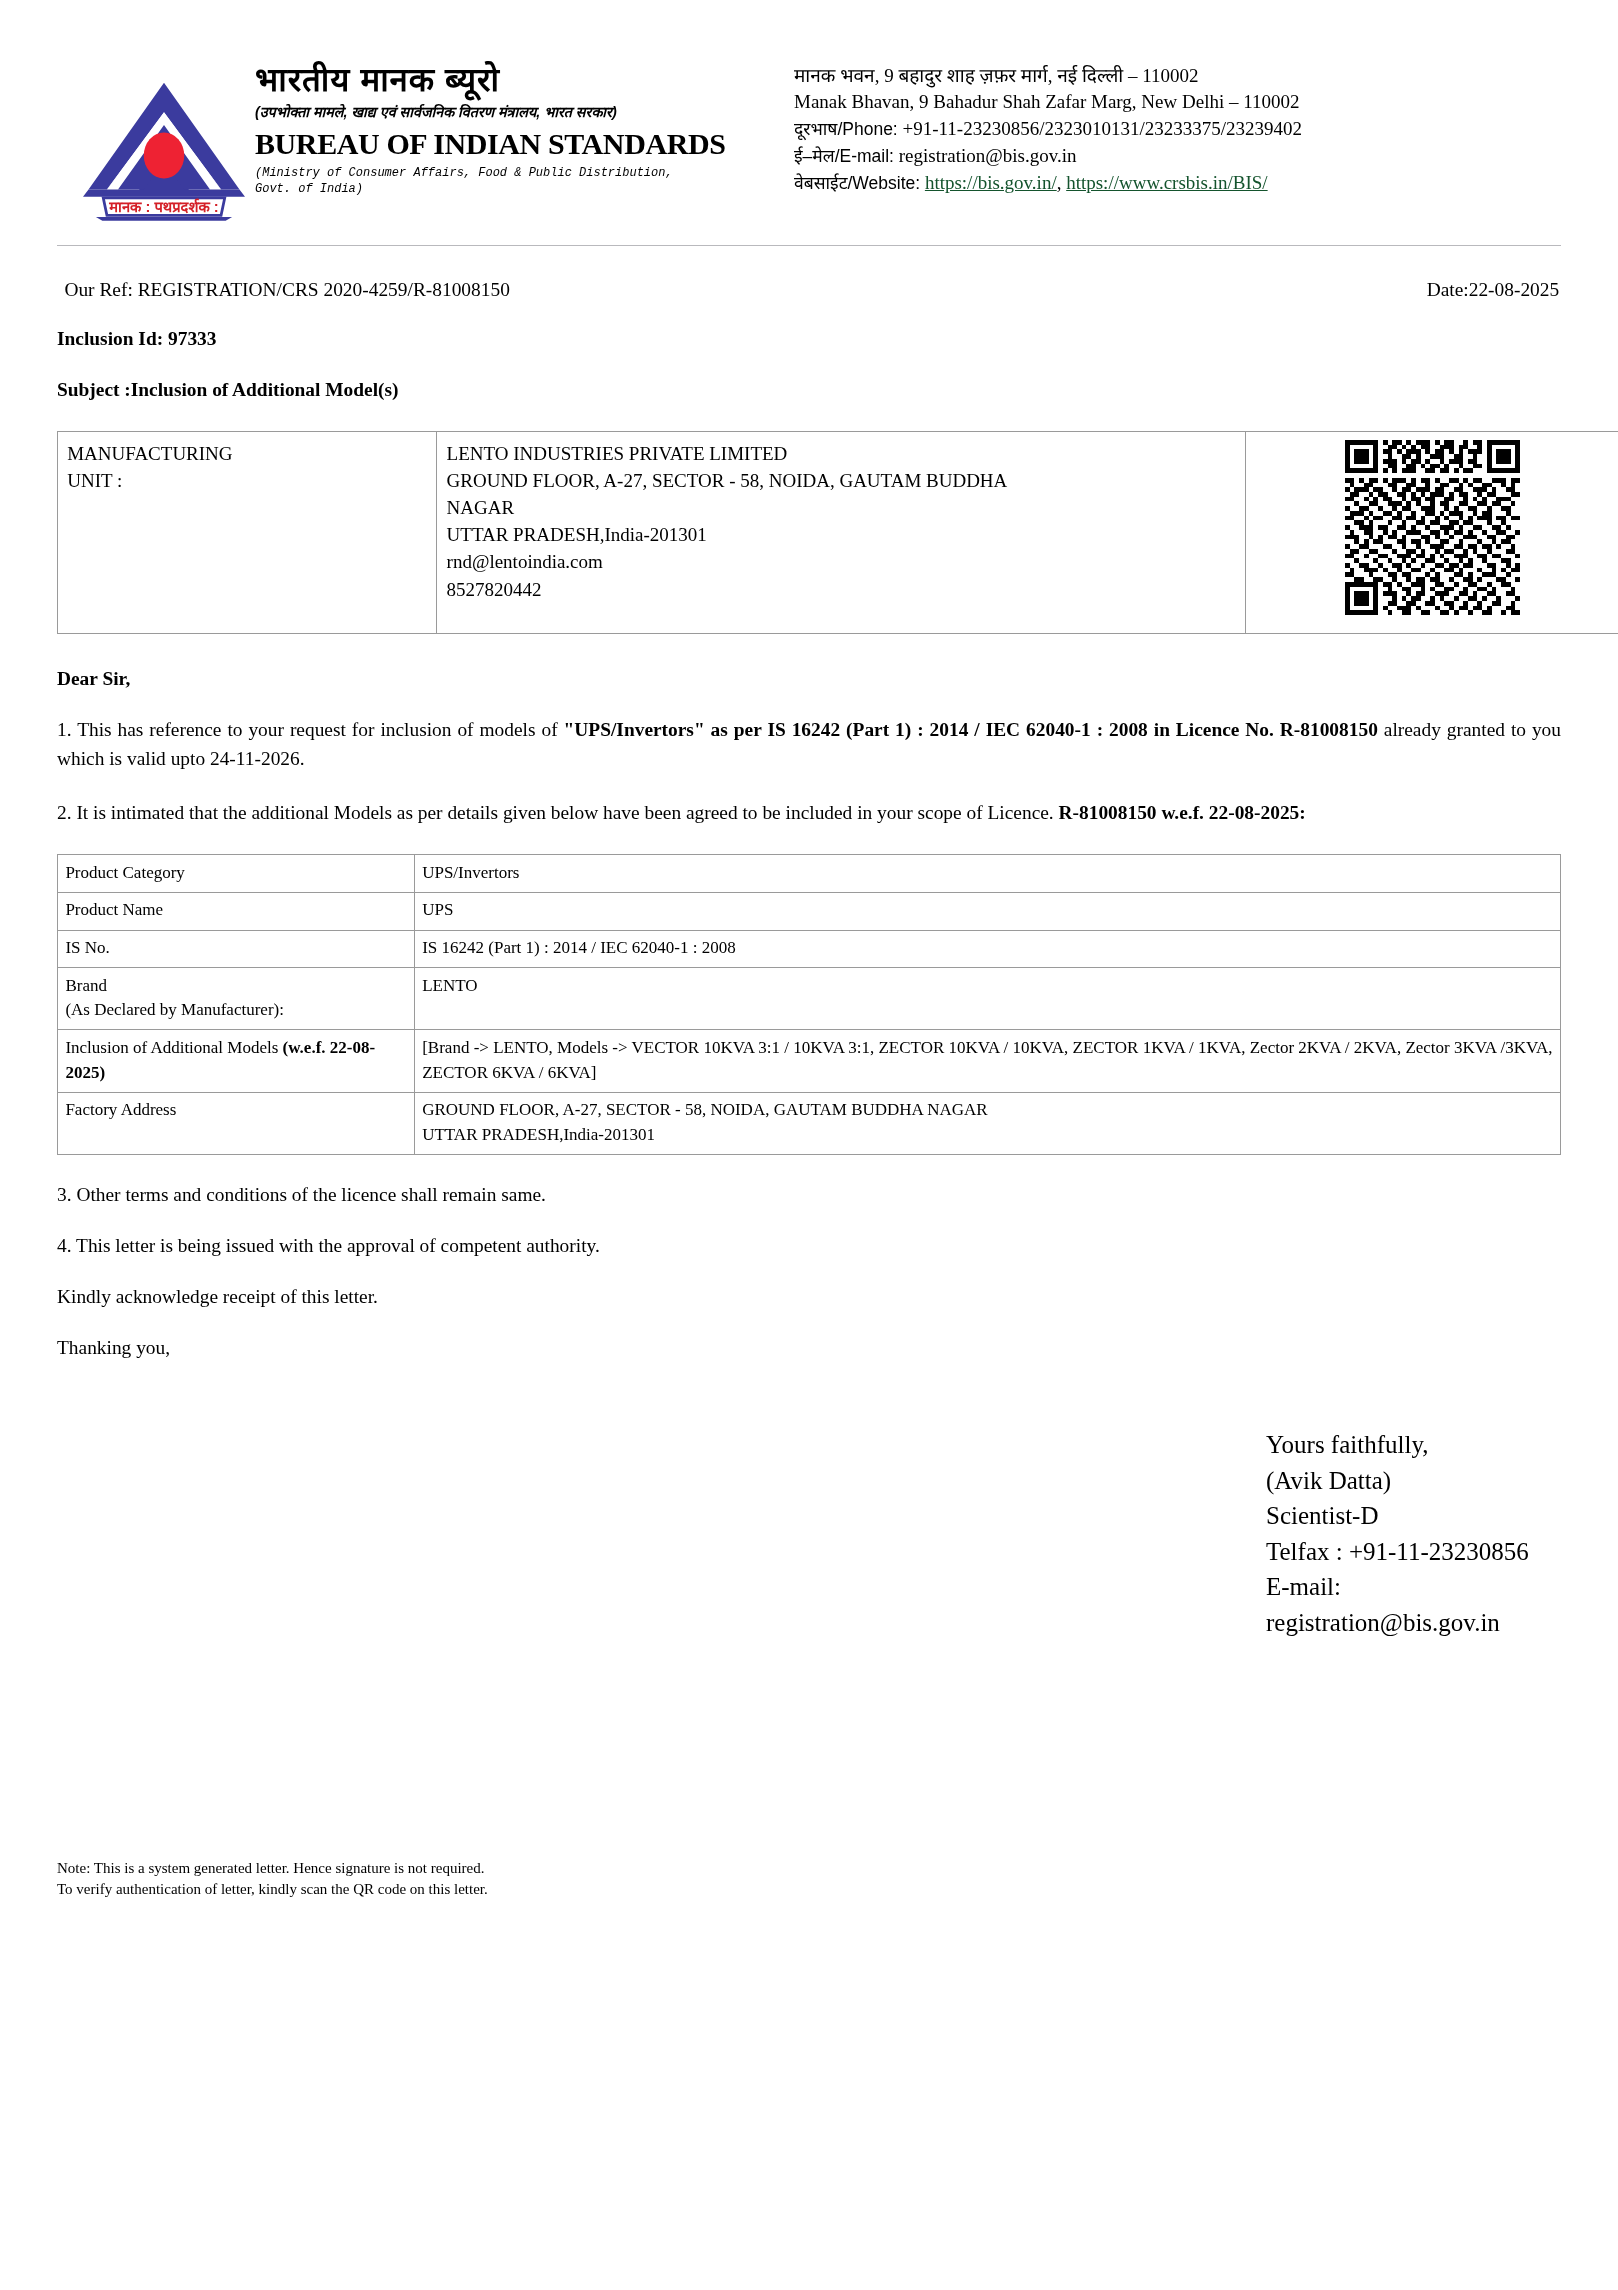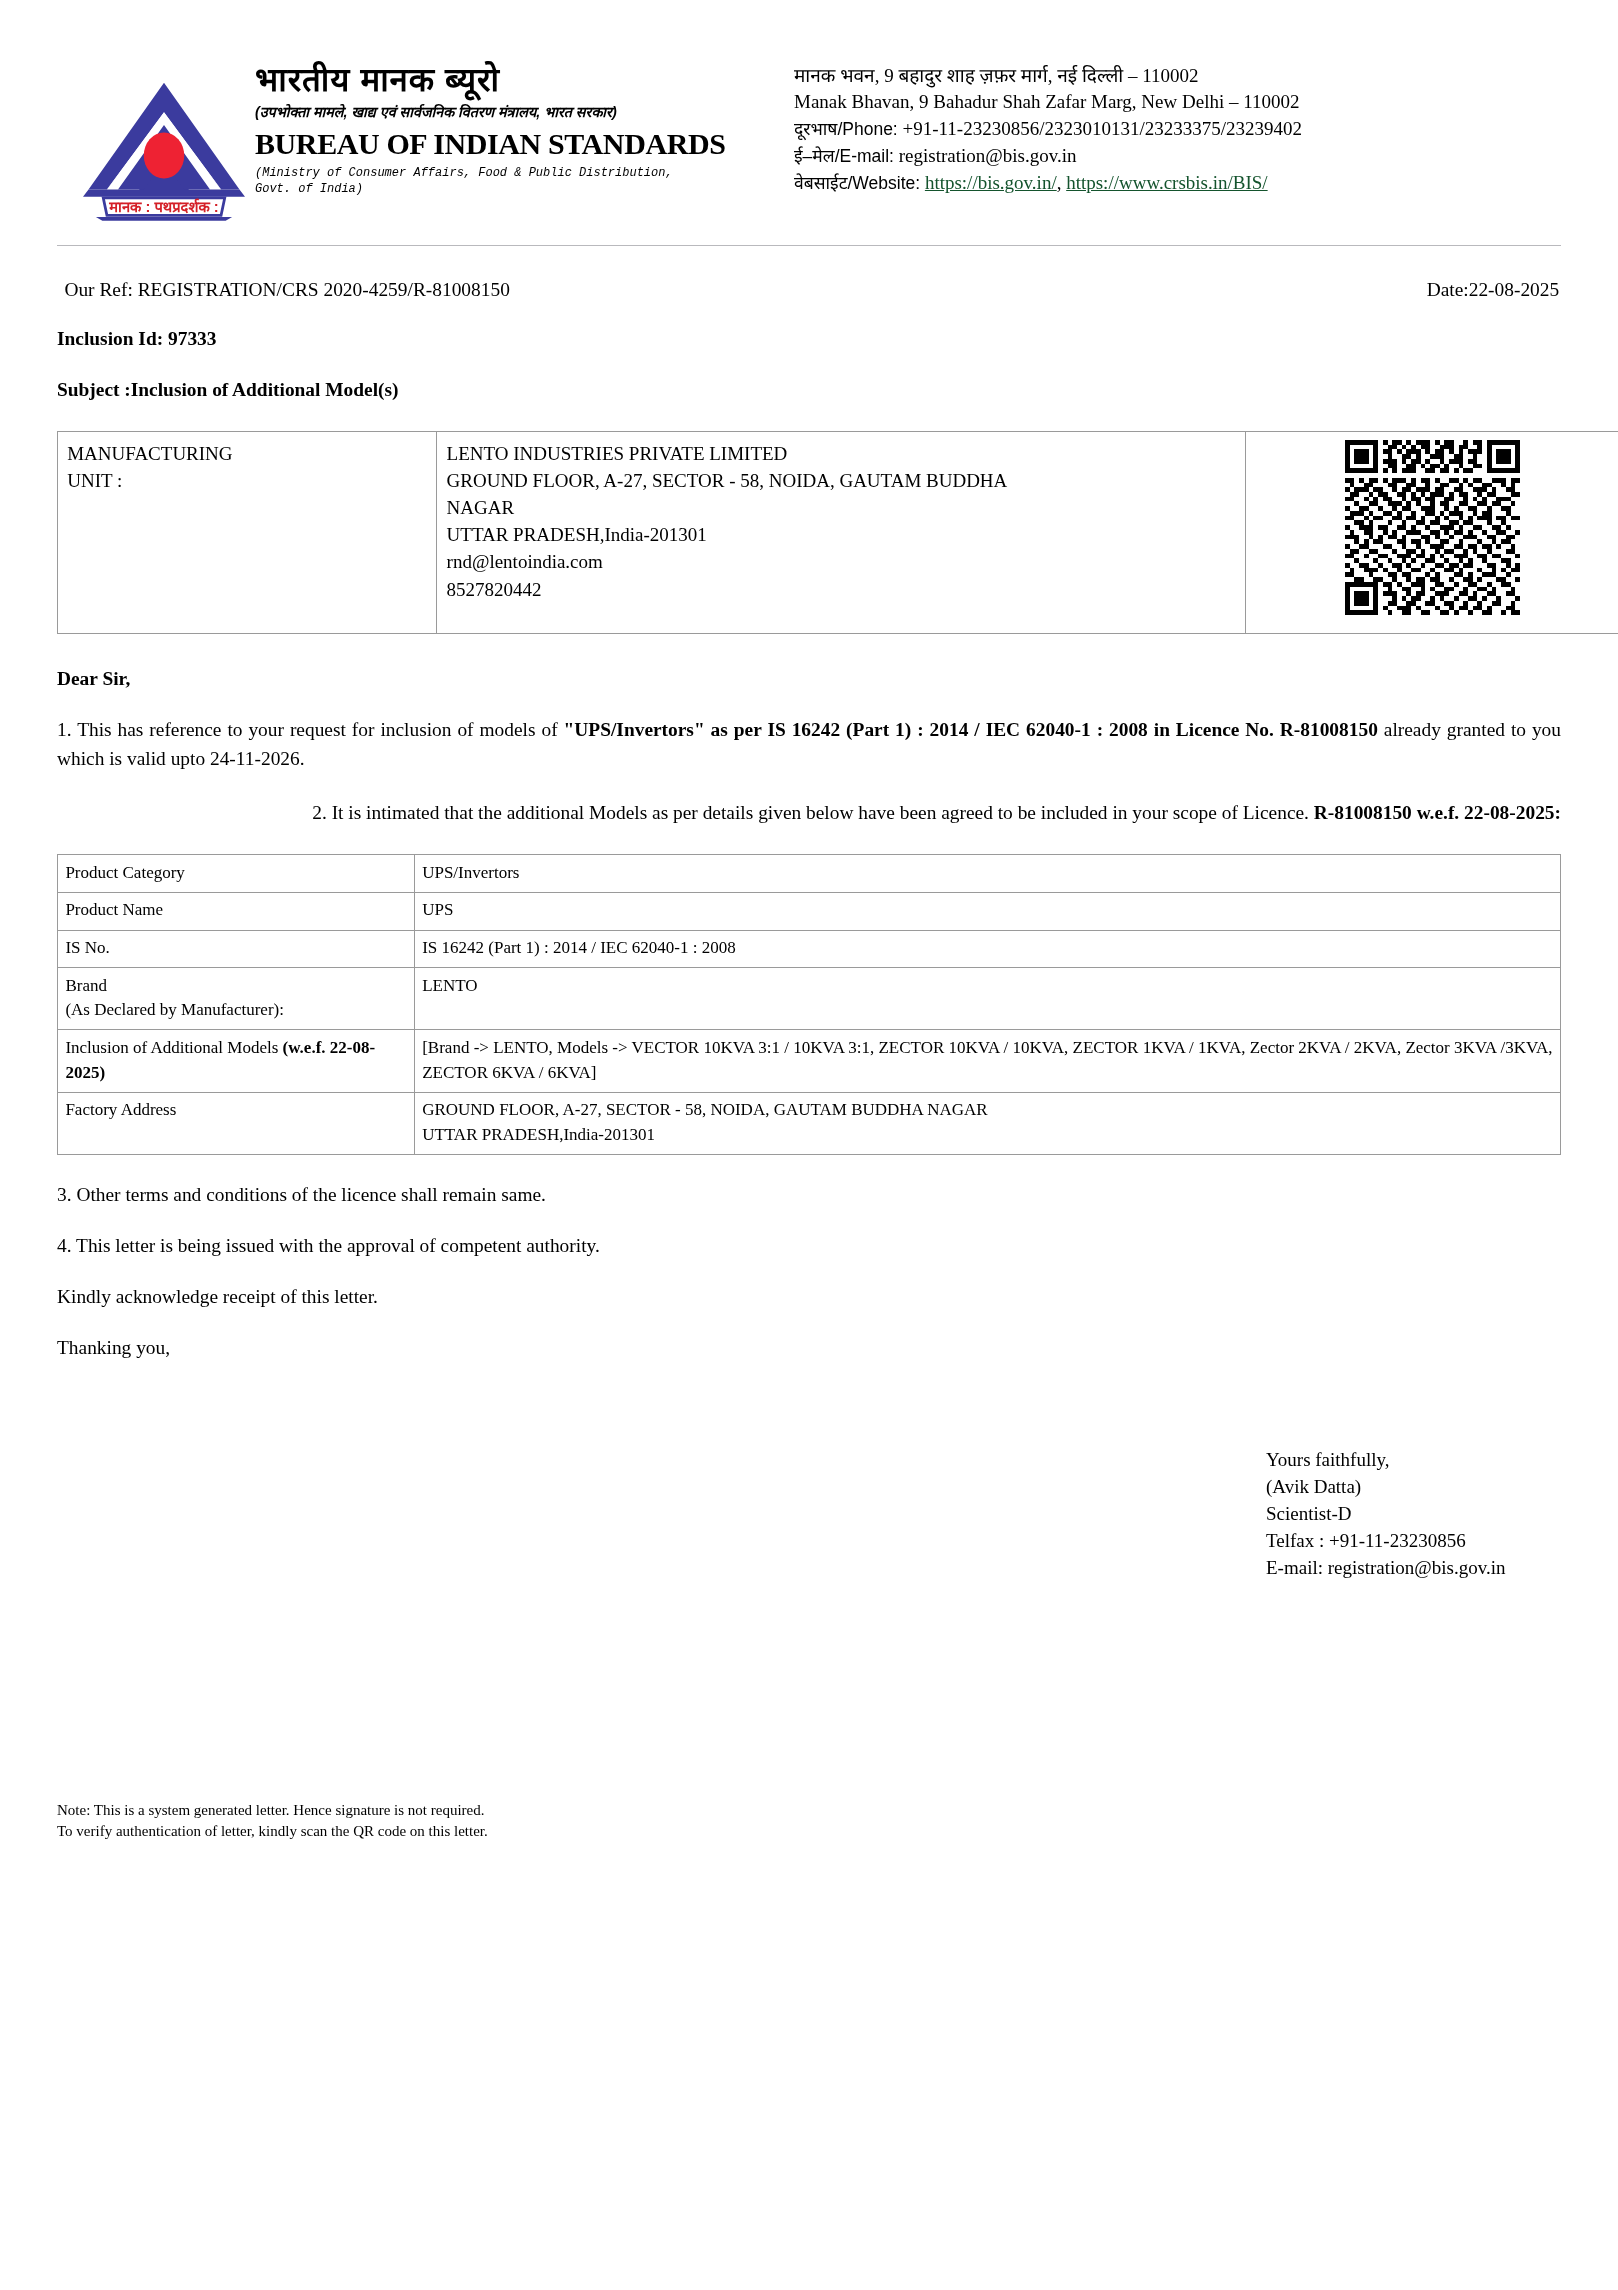--- a/index.html
+++ b/index.html
@@ -164,21 +164,21 @@
     margin-top: 34px;
     font-size: 19.4px;
     font-weight: bold;
   }
   p.body-para {
     margin: 25px 0 0 0;
     font-size: 19.4px;
     line-height: 1.5;
     text-align: justify;
   }
-  p.body-para.plain { text-align: right; }
+  p.body-para.plain { text-align: left; }
   .b { font-weight: 700; }
 
   
   table.details {
     margin-top: 27px;
     width: 100%;
     border-collapse: collapse;
     table-layout: fixed;
   }
   table.details td {
@@ -190,23 +190,23 @@
   }
   td.d-key { width: 341px; }
   td.d-val { width: auto; }
 
   
   .close-para {
     margin-top: 29px;
     font-size: 19.4px;
   }
   .sign-block {
-    margin-top: 88px;
+    margin-top: 68px;
     margin-left: 1209px;
-    font-size: 19px;
+    font-size: 25px;
     line-height: 1.42;
   }
   .note-block {
     margin-top: 218px;
     font-size: 15px;
     line-height: 1.42;
   }
 </style>
 </head>
 <body>

